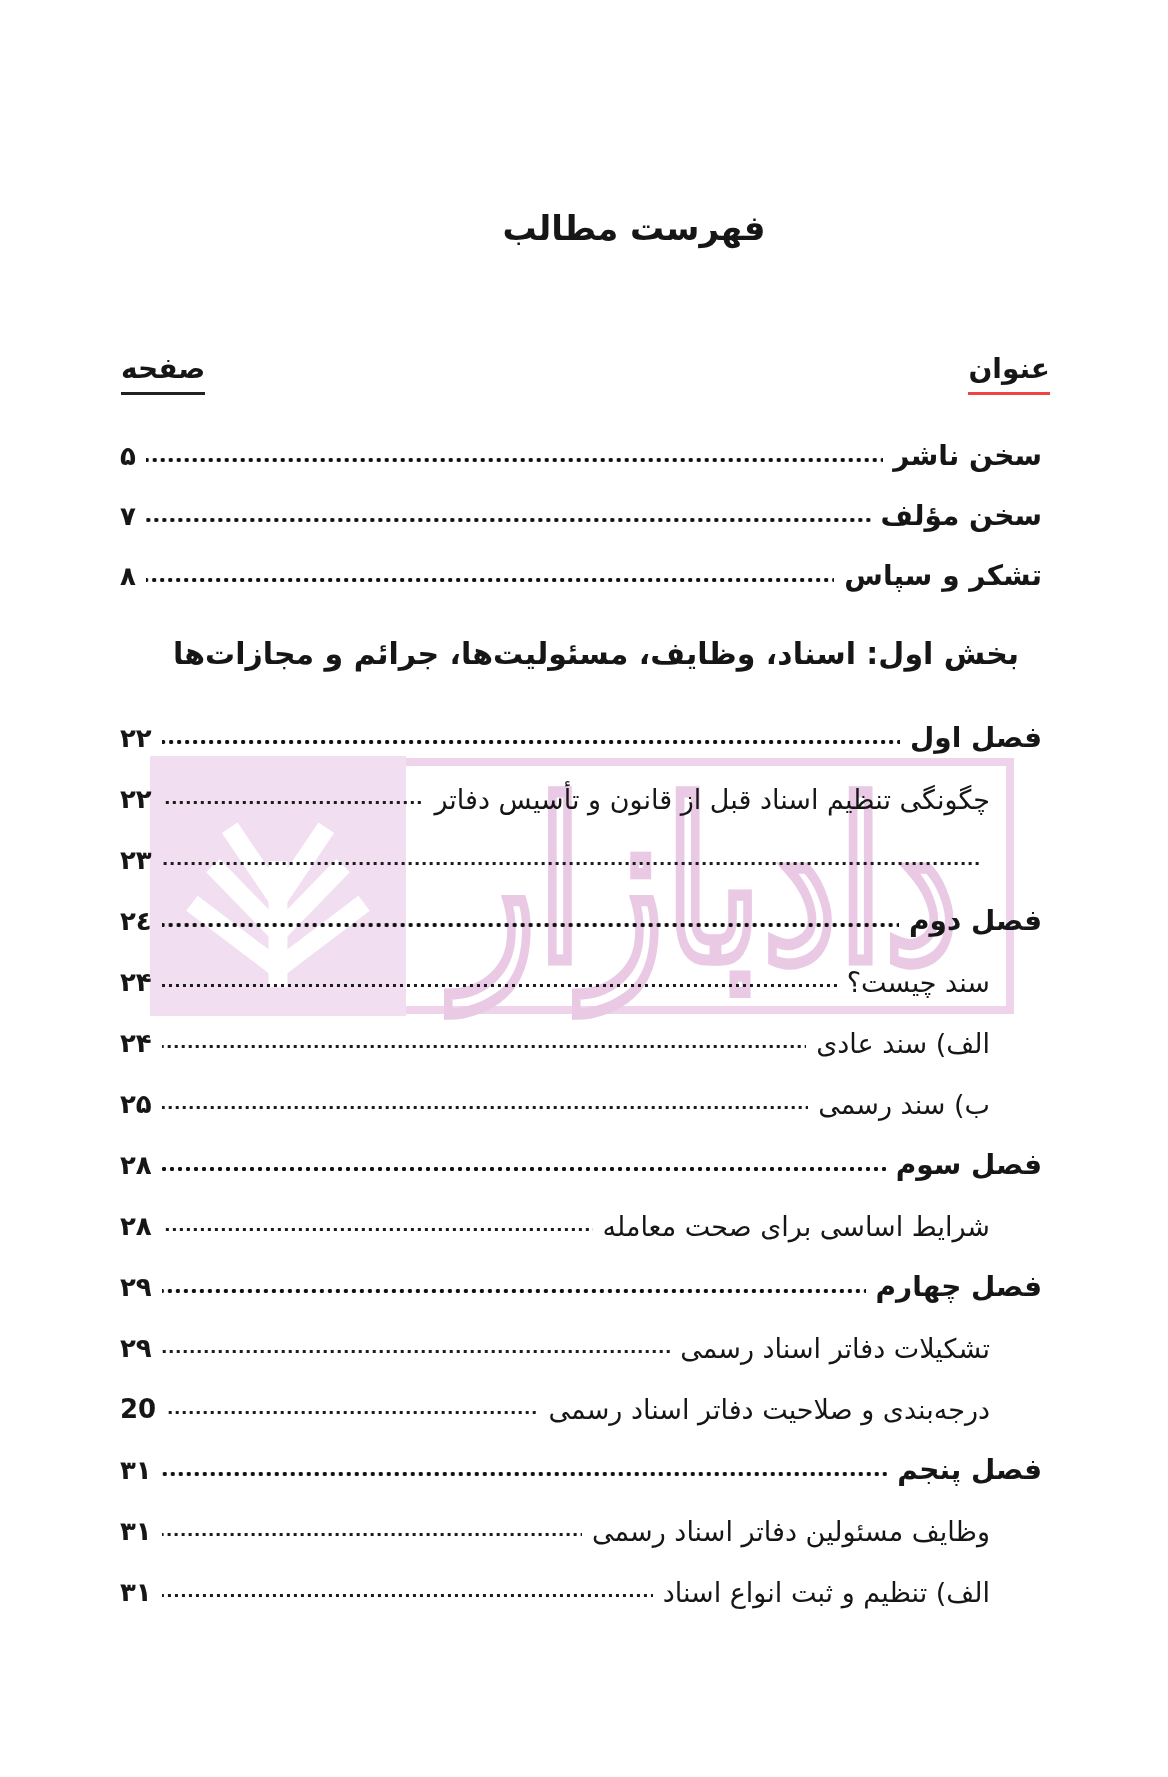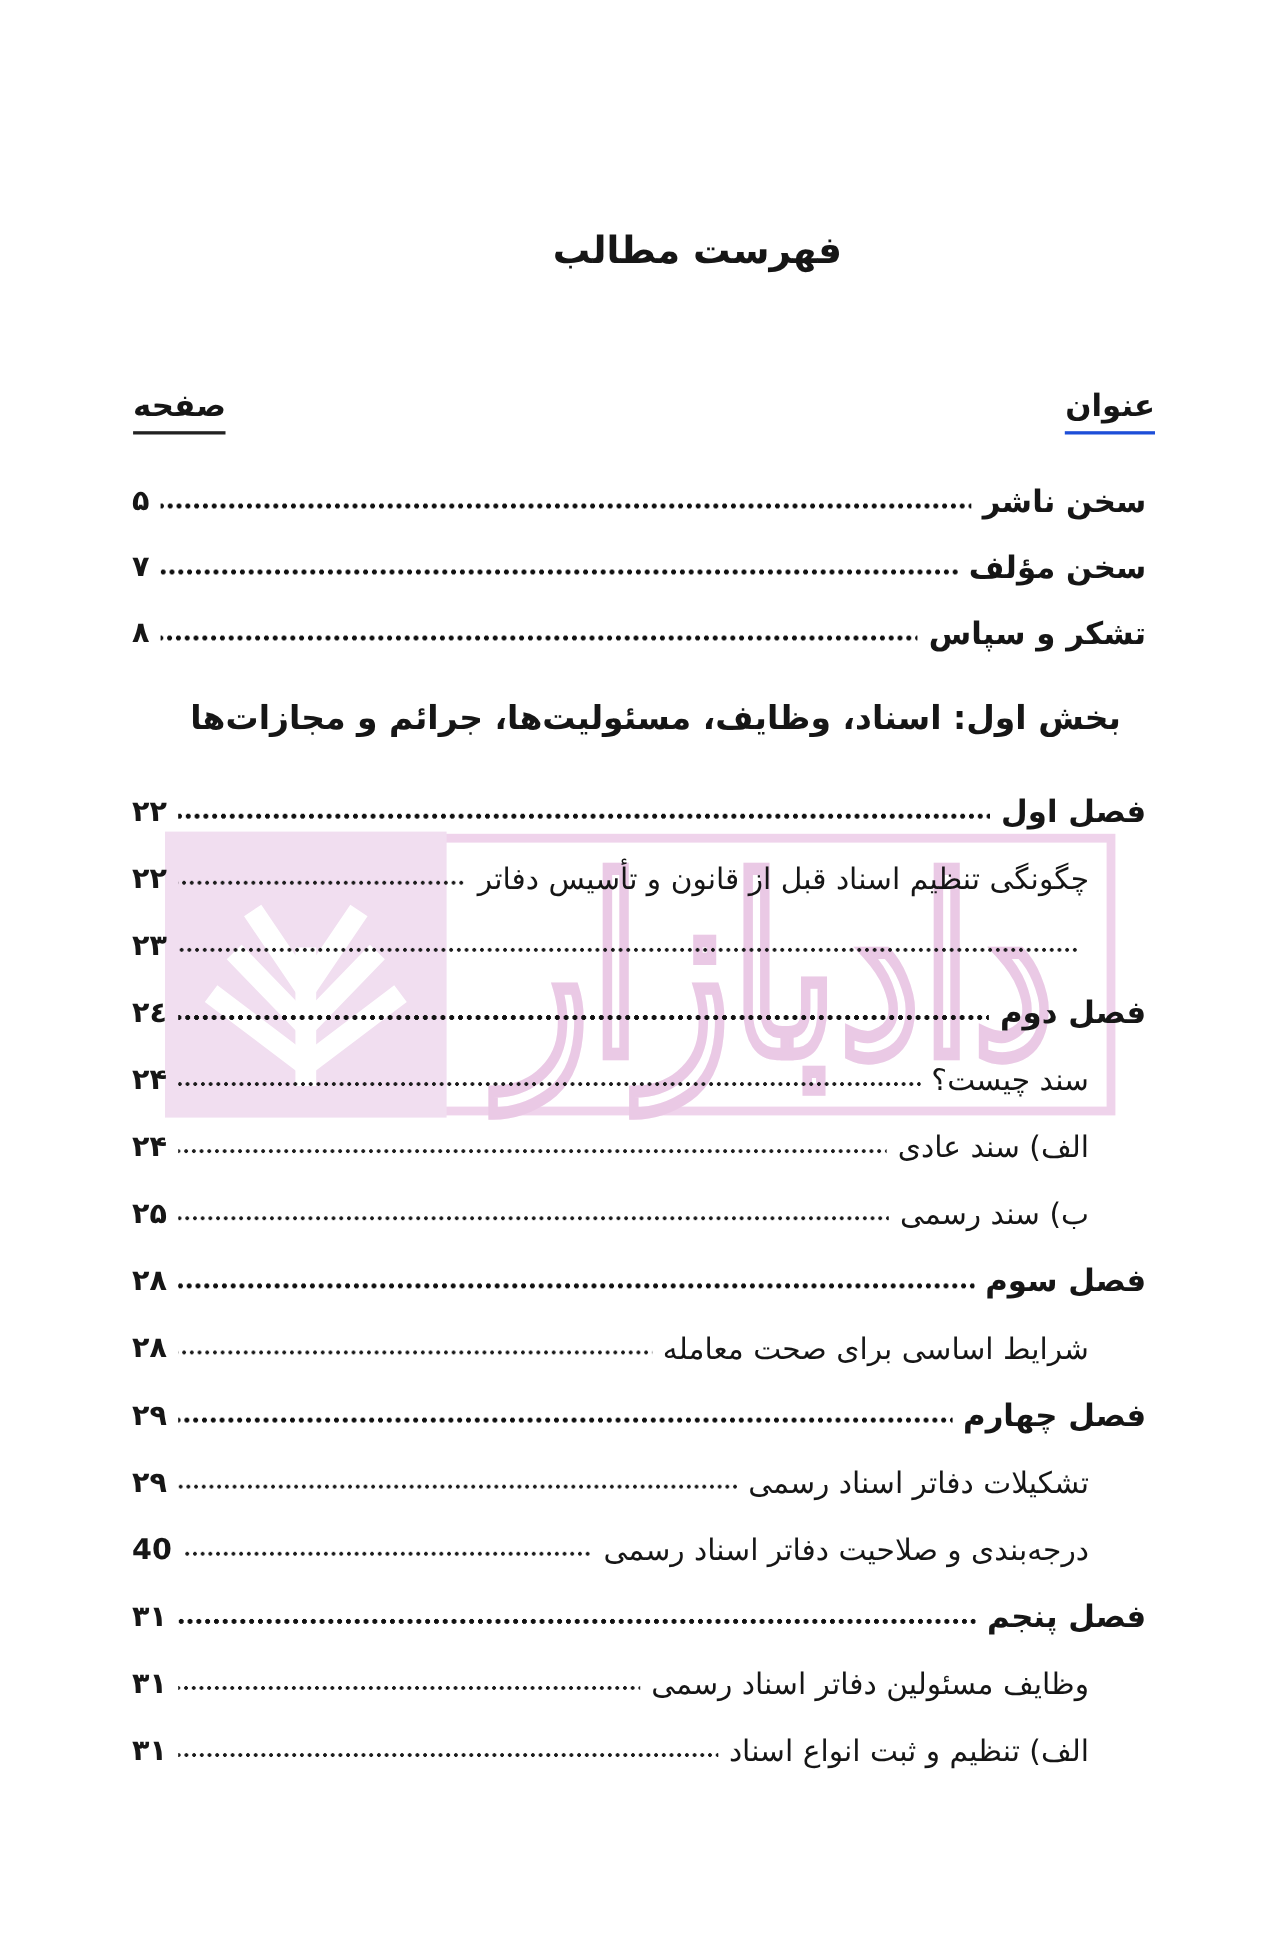--- a/index.html
+++ b/index.html
@@ -40,21 +40,21 @@
   }
 
   
   .page-title{
     position:absolute;top:196px;left:100px;right:0;
     text-align:center;font-size:34px;font-weight:700;z-index:2;margin:12px;
   }
   .col-headers{position:absolute;top:352px;left:120px;right:118px;height:46px;z-index:2;}
   .col-title{
     position:absolute;right:0;top:0;font-size:28px;font-weight:700;
-    border-bottom:3px solid #1d4ed8;padding-bottom:7px;
+    border-bottom:3px solid #ef4444;padding-bottom:7px;
   }
   .col-page{
     position:absolute;left:1px;top:0;font-size:28px;font-weight:700;
     border-bottom:3px solid #222;padding-bottom:7px;
   }
   .section-heading{
     position:absolute;top:636px;left:60px;right:36px;
     text-align:center;font-size:30px;font-weight:700;z-index:2;
   }
 
@@ -176,21 +176,21 @@
     <span class="pnum">۲۹</span>
   </div>
   <div class="row sub r13">
     <span class="label">تشکیلات دفاتر اسناد رسمی</span>
     <span class="leader"></span>
     <span class="pnum">۲۹</span>
   </div>
   <div class="row sub r14">
     <span class="label">درجه‌بندی و صلاحیت دفاتر اسناد رسمی</span>
     <span class="leader"></span>
-    <span class="pnum">40</span>
+    <span class="pnum">20</span>
   </div>
   <div class="row chapter r15">
     <span class="label">فصل پنجم</span>
     <span class="leader"></span>
     <span class="pnum">۳۱</span>
   </div>
   <div class="row sub r16">
     <span class="label">وظایف مسئولین دفاتر اسناد رسمی</span>
     <span class="leader"></span>
     <span class="pnum">۳۱</span>

